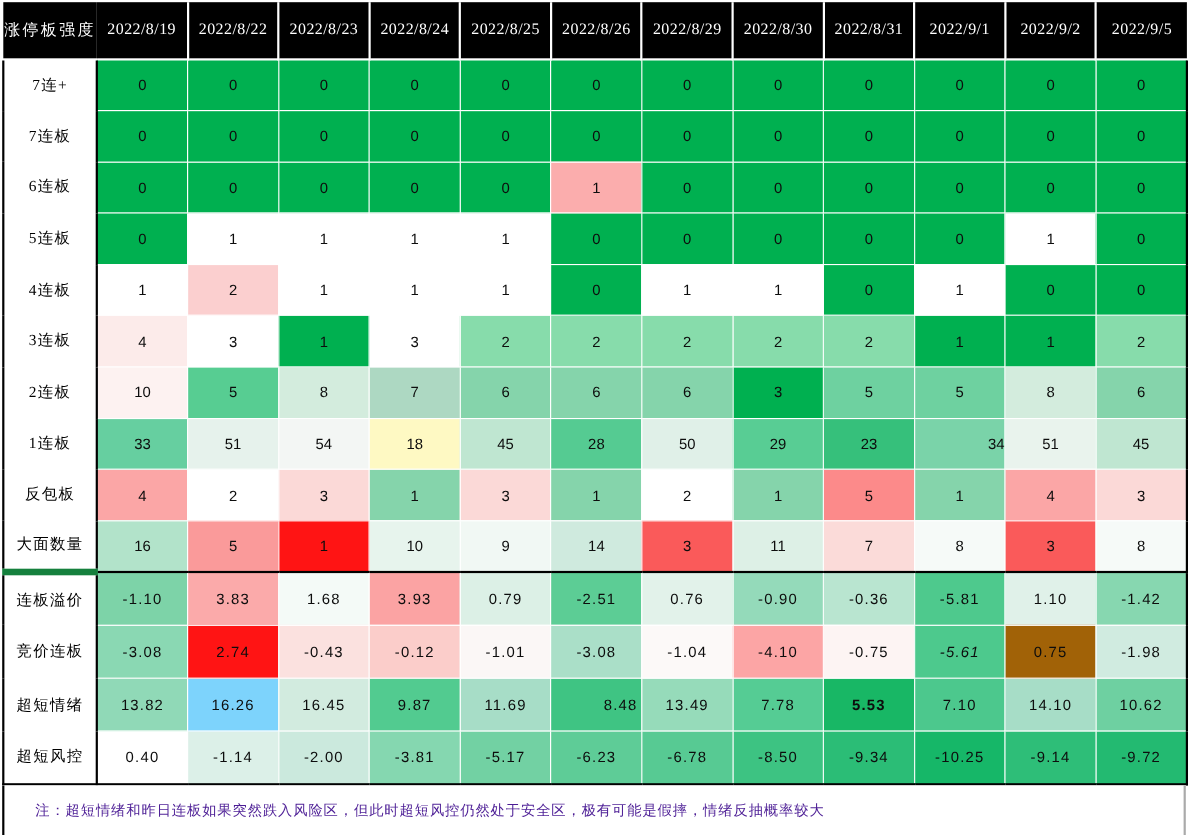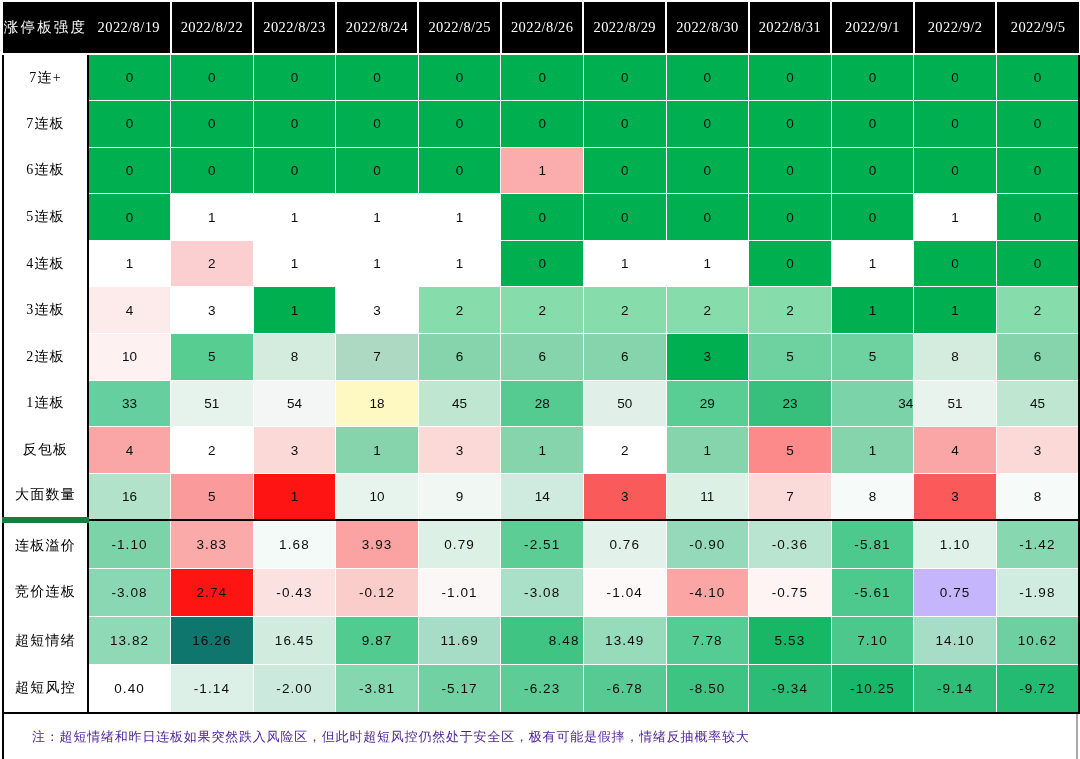--- a/index.html
+++ b/index.html
@@ -305,35 +305,35 @@
           <td class="rowlabel">竞价连板</td>
           <td class="cell pct" style="background: rgb(138, 216, 179);">-3.08</td>
           <td class="cell pct" style="background: rgb(255, 20, 20);">2.74</td>
           <td class="cell pct" style="background: rgb(251, 225, 223);">-0.43</td>
           <td class="cell pct" style="background: rgb(251, 205, 202);">-0.12</td>
           <td class="cell pct" style="background: rgb(251, 247, 246);">-1.01</td>
           <td class="cell pct" style="background: rgb(170, 223, 200);">-3.08</td>
           <td class="cell pct" style="background: rgb(252, 249, 248);">-1.04</td>
           <td class="cell pct" style="background: #fca5a5;">-4.10</td>
           <td class="cell pct" style="background: rgb(253, 244, 243);">-0.75</td>
-          <td class="cell pct" style="background: rgb(77, 201, 141);">-5.61</td>
-          <td class="cell pct" style="background: #c4b5fd;">0.75</td>
+          <td class="cell pct" style="background: rgb(77, 201, 141); font-style: italic;">-5.61</td>
+          <td class="cell pct" style="background: #a16207;">0.75</td>
           <td class="cell pct lastcol" style="background: rgb(208, 235, 224);">-1.98</td>
         </tr>
         <tr class="pct-row">
           <td class="rowlabel">超短情绪</td>
           <td class="cell pct" style="background: rgb(144, 217, 183);">13.82</td>
-          <td class="cell pct" style="background: #0f766e; margin-left: 16px;">16.26</td>
+          <td class="cell pct" style="background: #7dd3fc; margin-left: 16px;">16.26</td>
           <td class="cell pct" style="background: rgb(210, 235, 223);">16.45</td>
           <td class="cell pct" style="background: rgb(82, 203, 144);">9.87</td>
           <td class="cell pct" style="background: rgb(167, 221, 199);">11.69</td>
           <td class="cell pct" style="background: rgb(63, 196, 131); padding-left: 44px;">8.48</td>
           <td class="cell pct" style="background: rgb(150, 219, 186);">13.49</td>
           <td class="cell pct" style="background: rgb(85, 204, 148);">7.78</td>
-          <td class="cell pct" style="background: rgb(24, 183, 101);">5.53</td>
+          <td class="cell pct" style="background: rgb(24, 183, 101); font-weight: bold;">5.53</td>
           <td class="cell pct" style="background: rgb(76, 200, 141);">7.10</td>
           <td class="cell pct" style="background: rgb(167, 221, 199);">14.10</td>
           <td class="cell pct lastcol" style="background: rgb(110, 208, 161);">10.62</td>
         </tr>
         <tr class="pct-row last-pct">
           <td class="rowlabel">超短风控</td>
           <td class="cell pct" style="background: rgb(255, 255, 255);">0.40</td>
           <td class="cell pct" style="background: rgb(220, 240, 232);">-1.14</td>
           <td class="cell pct" style="background: rgb(203, 233, 221);">-2.00</td>
           <td class="cell pct" style="background: rgb(133, 215, 176);">-3.81</td>

